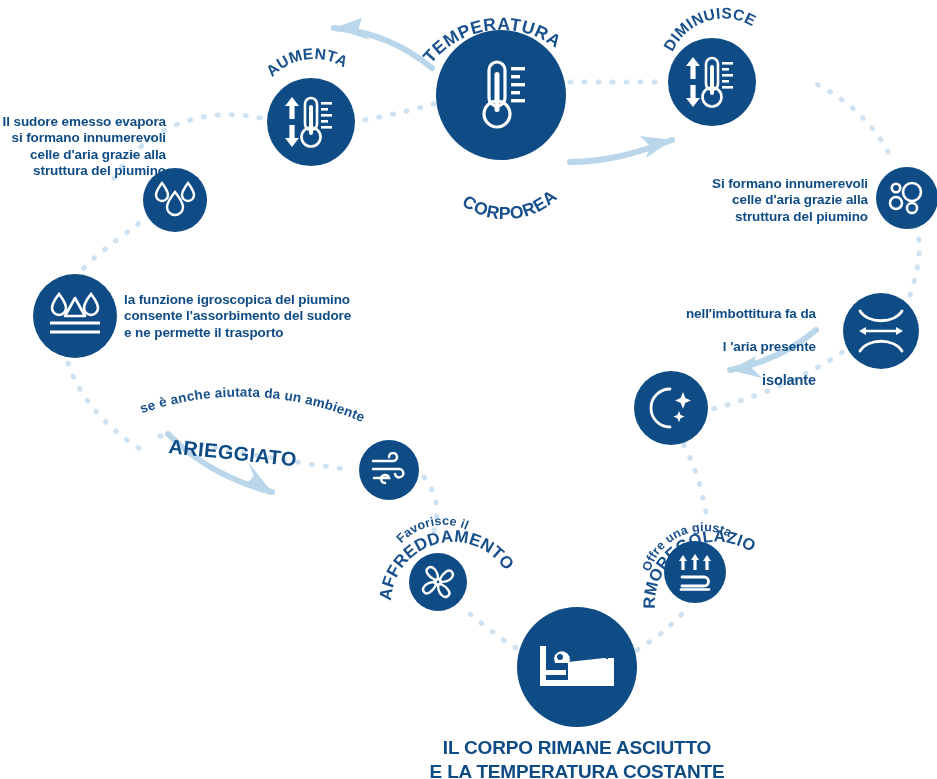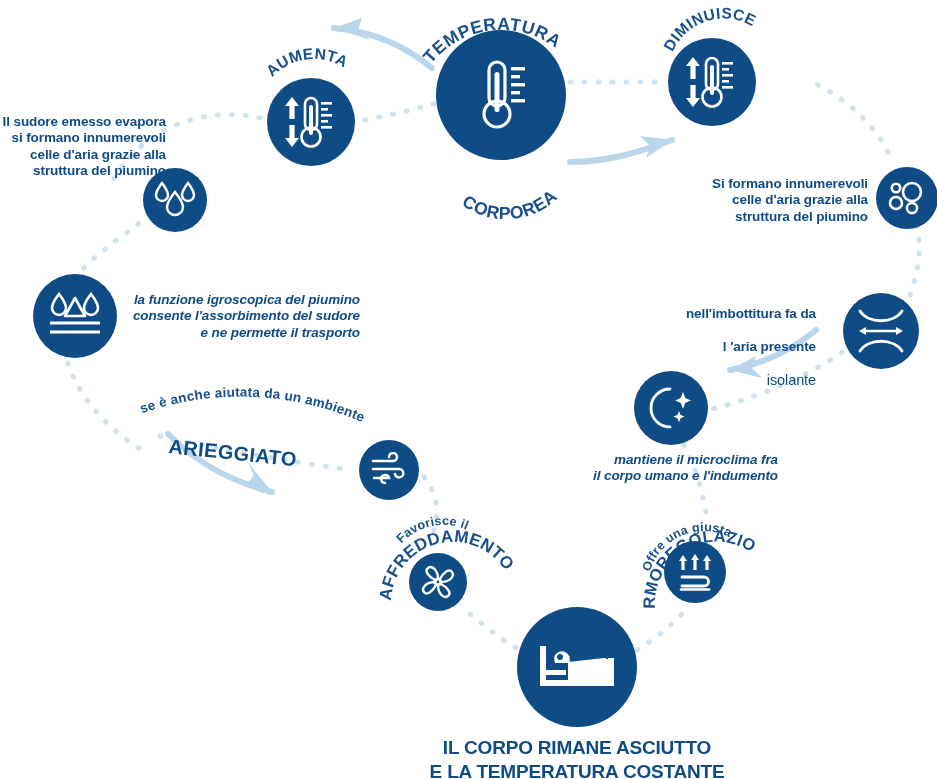--- a/index.html
+++ b/index.html
@@ -36,22 +36,22 @@
     position: absolute;
     color: #0f4c86;
     font-family: "Liberation Sans", sans-serif;
     font-size: 13.5px;
     font-weight: 700;
     line-height: 1.22;
     letter-spacing: -0.1px;
     white-space: pre-line;
   }
   .caption.right { text-align: right; }
-  .caption.center { text-align: right; font-style: italic; }
-  .caption .strong { font-weight: 400; }
+  .caption.center { text-align: left; }
+  .caption .strong { font-weight: 700; }
   .bottom-title {
     position: absolute;
     color: #0f4c86;
     font-family: "Liberation Sans", sans-serif;
     font-size: 19px;
     font-weight: 700;
     line-height: 1.24;
     text-align: center;
     white-space: pre-line;
     letter-spacing: -0.2px;
@@ -249,22 +249,20 @@
 
   <div class="node" style="left:634px; top:371px; width:74px; height:74px;">
     <span>
       <svg width="48" height="46" viewBox="0 0 48 46">
         <path d="M23 4 A 18 18 0 1 0 23 42 A 14.5 14.5 0 1 1 23 4 Z" fill="none" stroke="#fff" stroke-width="2.8" stroke-linejoin="round"></path>
         <path d="M36 7 L38.4 13 L44 15.4 L38.4 17.8 L36 23.8 L33.6 17.8 L28 15.4 L33.6 13 Z" fill="#fff"></path>
         <path d="M32 26 L33.6 30 L37.6 31.6 L33.6 33.2 L32 37.2 L30.4 33.2 L26.4 31.6 L30.4 30 Z" fill="#fff"></path>
       </svg>
     </span>
   </div>
-  <div class="caption center" style="left:566px; top:452px; width:212px;">mantiene il microclima fra
-il corpo umano e l'indumento</div>
 
   <div class="node" style="left:664px; top:541px; width:62px; height:62px;">
     <span>
       <svg width="42" height="42" viewBox="0 0 42 42">
         <g fill="#fff">
           <path d="M9 4 L13 10 L10.6 10 L10.6 19 L7.4 19 L7.4 10 L5 10 Z"></path>
           <path d="M21 3 L25 9 L22.6 9 L22.6 19 L19.4 19 L19.4 9 L17 9 Z"></path>
           <path d="M33 4 L37 10 L34.6 10 L34.6 19 L31.4 19 L31.4 10 L29 10 Z"></path>
         </g>
         <path d="M8 26 L30 26 A 4.5 4.5 0 0 1 30 35 L8 35" fill="none" stroke="#fff" stroke-width="2.8" stroke-linecap="round"></path>

